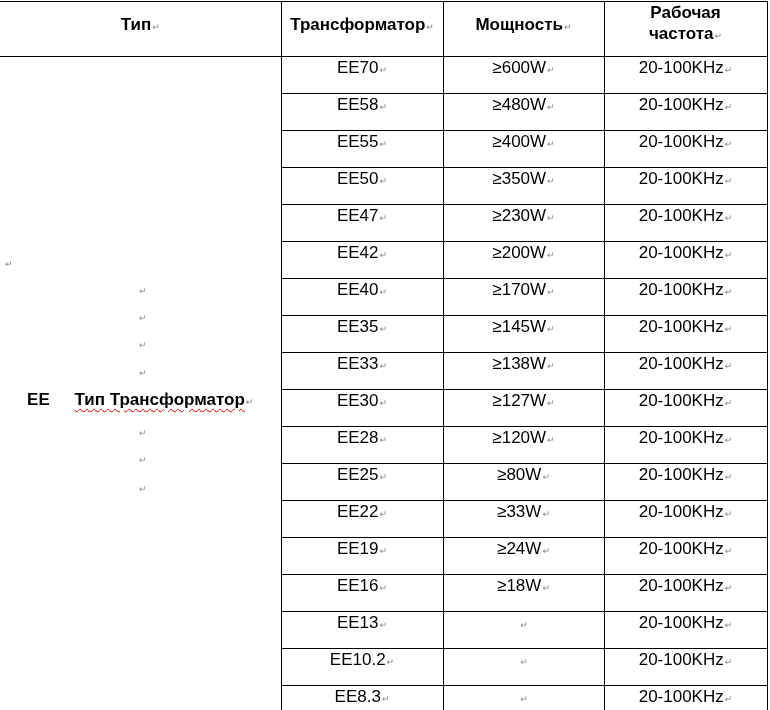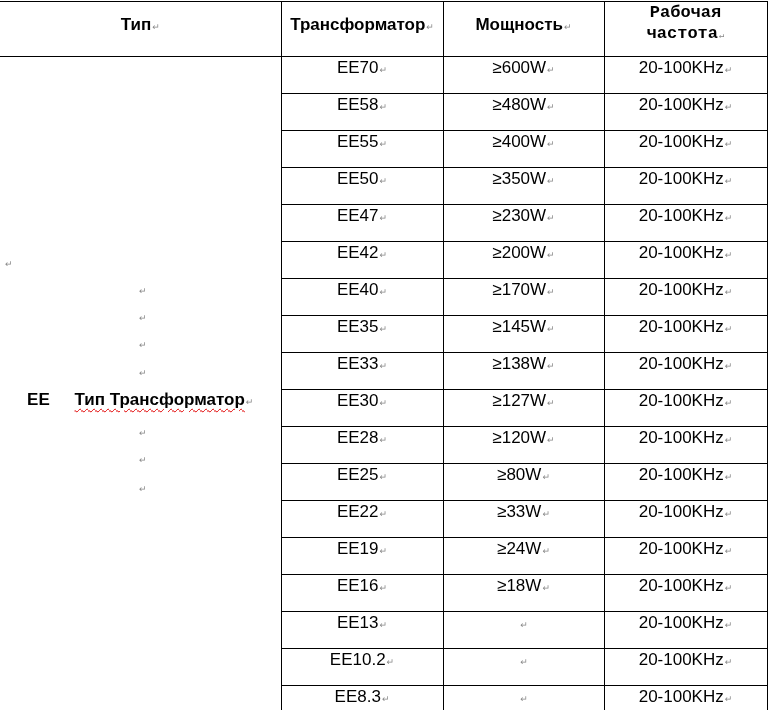--- a/index.html
+++ b/index.html
@@ -3,21 +3,21 @@
 <meta charset="utf-8">
 <style>
   html, body { margin:0; padding:0; background:#ffffff; }
   body { width:770px; height:710px; position:relative; overflow:hidden;
          font-family:"Liberation Sans", sans-serif; color:#000; }
   table.spec { position:absolute; left:0; top:1px; border-collapse:collapse; table-layout:fixed; }
   table.spec td, table.spec th { border:1px solid #000; padding:0; text-align:center; vertical-align:top; font-size:17px; }
   table.spec tr > *:first-child { border-left:none; }
   th { font-weight:bold; height:54px; }
   th .hd { display:block; padding-top:13px; }
-  th.two .hd { padding-top:0; line-height:21px;font-family:Liberation Mono, monospace; }
+  th.two .hd { padding-top:0; line-height:21px; }
   td.val { height:33.3px; line-height:33px; }
   td.val .txt { position:relative; top:-6px;text-align:right; }
   .pm { color:#8a8a8a; font-size:9px; font-weight:normal; margin-left:1px; vertical-align:baseline; }
   td.merged { vertical-align:top; position:relative; }
   .mlines { position:absolute; left:0; top:0; width:100%; height:100%; }
   .mark { position:absolute; color:#8a8a8a; font-size:9px; }
   .typename { position:absolute; left:0; width:100%; text-align:center; top:333px; font-weight:bold; font-size:17px; }
   .squiggle { text-decoration:underline wavy #e00000; text-decoration-thickness:1px; text-underline-offset:3px;margin-left:20px; }
 </style>
 </head>

